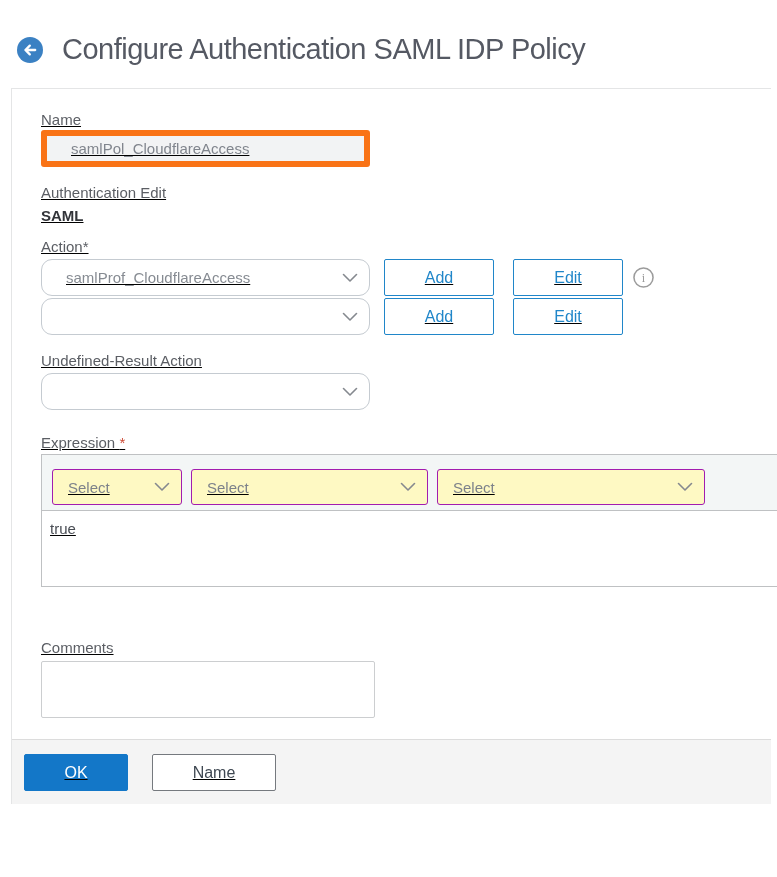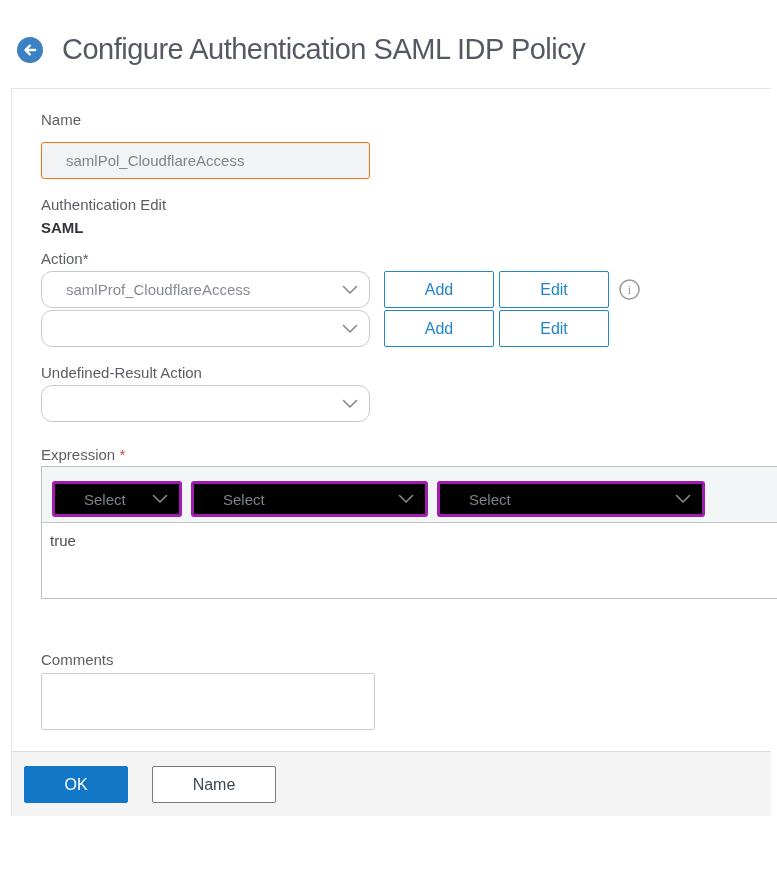--- a/index.html
+++ b/index.html
@@ -24,41 +24,42 @@
     letter-spacing: -0.5px;
     color: #555963;
     white-space: nowrap;
   }
   
   .panel {
     margin-left: 11px;
     border-top: 1px solid #e4e5e6;
     border-left: 1px solid #e4e5e6;
     width: 760px;
+    text-decoration: underline;
   }
   .panel-body { padding: 21px 0 0 29px; }
   .field-label {
     font-size: 15px;
     color: #5b5e64;
     line-height: 20px;
   }
   .req-star { color: #cc4b37; }
   .static-value {
     font-size: 15px;
     font-weight: bold;
     color: #323439;
     line-height: 20px;
     margin-top: 3px;
   }
   .name-input {
     display: block;
     width: 329px; height: 37px;
-    margin-top: 12px;
+    margin-top: 0;
     background: #f2f3f4;
-    border: 1px solid #f97316;
+    border: 6px solid #f97316;
     border-radius: 3px;
     padding: 0 10px 0 24px;
     font-family: "Liberation Sans", sans-serif;
     font-size: 15px;
     color: #80858d;
   }
   .row { display: flex; align-items: flex-start; margin-top: 2px; }
   .fake-select {
     position: relative;
     width: 329px; height: 37px;
@@ -80,21 +81,21 @@
     width: 110px; height: 37px;
     background: #fff;
     border: 1px solid #2086c9;
     border-radius: 2px;
     color: #2086c9;
     font-family: "Liberation Sans", sans-serif;
     font-size: 16px;
     cursor: pointer;
   }
   .btn-add  { margin-left: 14px; }
-  .btn-edit { margin-left: 5px;  }
+  .btn-edit { margin-left: 19px;  }
   .info-icon { width: 21px; height: 21px; margin: 8px 0 0 10px; flex: 0 0 auto; }
   .mt16 { margin-top: 16px; }
   .mt11 { margin-top: 11px; }
   .mt23 { margin-top: 23px; }
   
   .expr-box {
     margin-top: 1px;
     margin-right: -2px;
     border: 1px solid #bfc1c3;
     width: 739px;
@@ -102,25 +103,25 @@
   .expr-toolbar {
     background: #f3f6f6;
     border-bottom: 1px solid #bfc1c3;
     padding: 14px 0 5px 10px;
     display: flex;
     gap: 9px;
   }
   .expr-select {
     position: relative;
     height: 36px;
-    background: #000000;
-    border: 3px solid #a21caf;
+    background: #fef9c3;
+    border: 1px solid #a21caf;
     border-radius: 3px;
     display: flex; align-items: center;
-    padding-left: 29px;
+    padding-left: 15px;
     font-size: 15px;
     color: #7d828a;
     cursor: pointer;
   }
   .expr-select .chev { position: absolute; right: 11px; top: 50%; margin-top: -6px; width: 16px; height: 12px; }
   .w1 { width: 130px; } .w2 { width: 237px; } .w3 { width: 268px; }
   .expr-text {
     display: block;
     width: 100%; height: 75px;
     border: none; outline: none; resize: none;

